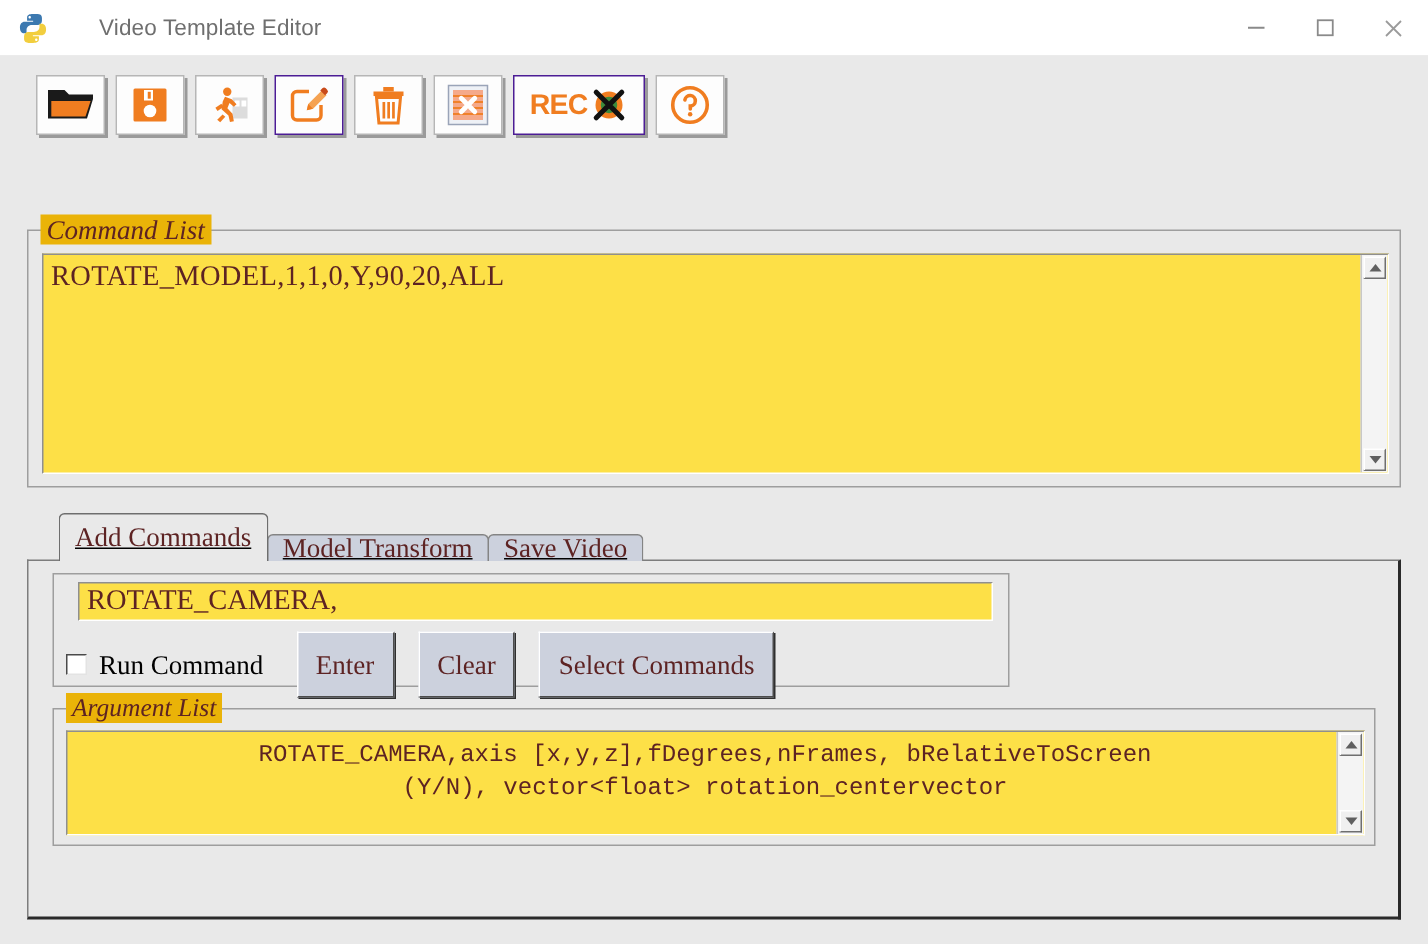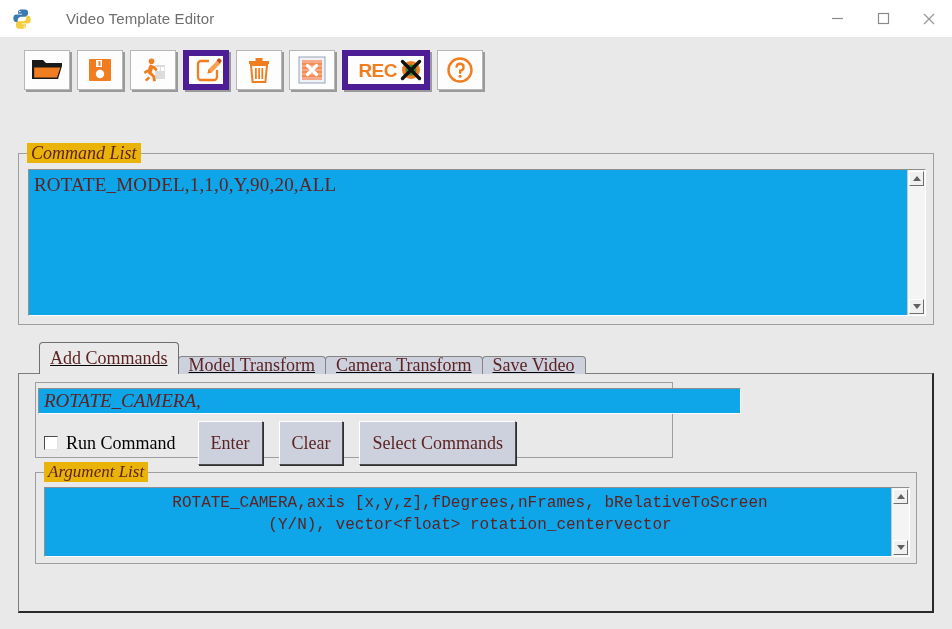--- a/index.html
+++ b/index.html
@@ -79,21 +79,21 @@
     height: 40px;
     background: #fdfdfd;
     border: 1px solid #b6b6b6;
     box-shadow: 2px 2px 0 #9a9a9a;
     display: flex;
     align-items: center;
     justify-content: center;
     box-sizing: border-box;
   }
   .tbtn.wide { width: 88px; }
-  .tbtn.hot  { border: 6px solid #4c1d95; justify-content: flex-end; }
+  .tbtn.hot  { border: 1px solid #4c1d95; }
   .tbtn svg { display: block; }
   .recwrap {
     display: flex;
     align-items: center;
     justify-content: center;
     gap: 1px;
   }
   .rectext {
     font-family: "Liberation Sans", sans-serif;
     font-weight: bold;
@@ -124,21 +124,21 @@
 
   #cmdlist-group {
     left: 18px; top: 116px;
     width: 916px; height: 172px;
   }
   #cmdlist-group > .gb-title { font-size: 18px; }
 
   
   .sunken {
     position: absolute;
-    background: #0ea5e9;
+    background: #fde047;
     border-top: 1px solid #8f8f8f;
     border-left: 1px solid #8f8f8f;
     border-right: 1px solid #ffffff;
     border-bottom: 1px solid #ffffff;
     box-sizing: border-box;
     overflow: hidden;
   }
   #cmdlist-area {
     left: 9px; top: 15px;
     width: 898px; height: 147px;
@@ -234,22 +234,22 @@
   #cmd-panel {
     position: absolute;
     left: 16px; top: 8px;
     width: 638px; height: 76px;
     background: #e9e9e9;
     border: 1px solid #9e9e9e;
     box-sizing: border-box;
   }
   #cmd-input {
     position: absolute;
-    left: 2px; top: 5px;
-    width: 703px; height: 26px; font-style: italic;
+    left: 16px; top: 5px;
+    width: 610px; height: 26px;
   }
   .cmd-input-text {
     font-size: 19px;
     color: #5d2323;
     padding: 1px 0 0 5px;
     white-space: nowrap;
   }
 
   .ctrl-row {
     position: absolute;
@@ -463,23 +463,20 @@
   </div>
 
   <div class="tabstrip">
     <div class="tab active">
       <span>Add Commands</span>
     </div>
     <div class="tab">
       <span>Model Transform</span>
     </div>
     <div class="tab">
-      <span>Camera Transform</span>
-    </div>
-    <div class="tab">
       <span>Save Video</span>
     </div>
   </div>
 
   <div class="tabpanel">
 
     <div id="cmd-panel">
       <div class="sunken" id="cmd-input">
         <div class="cmd-input-text">ROTATE_CAMERA,</div>
       </div>

